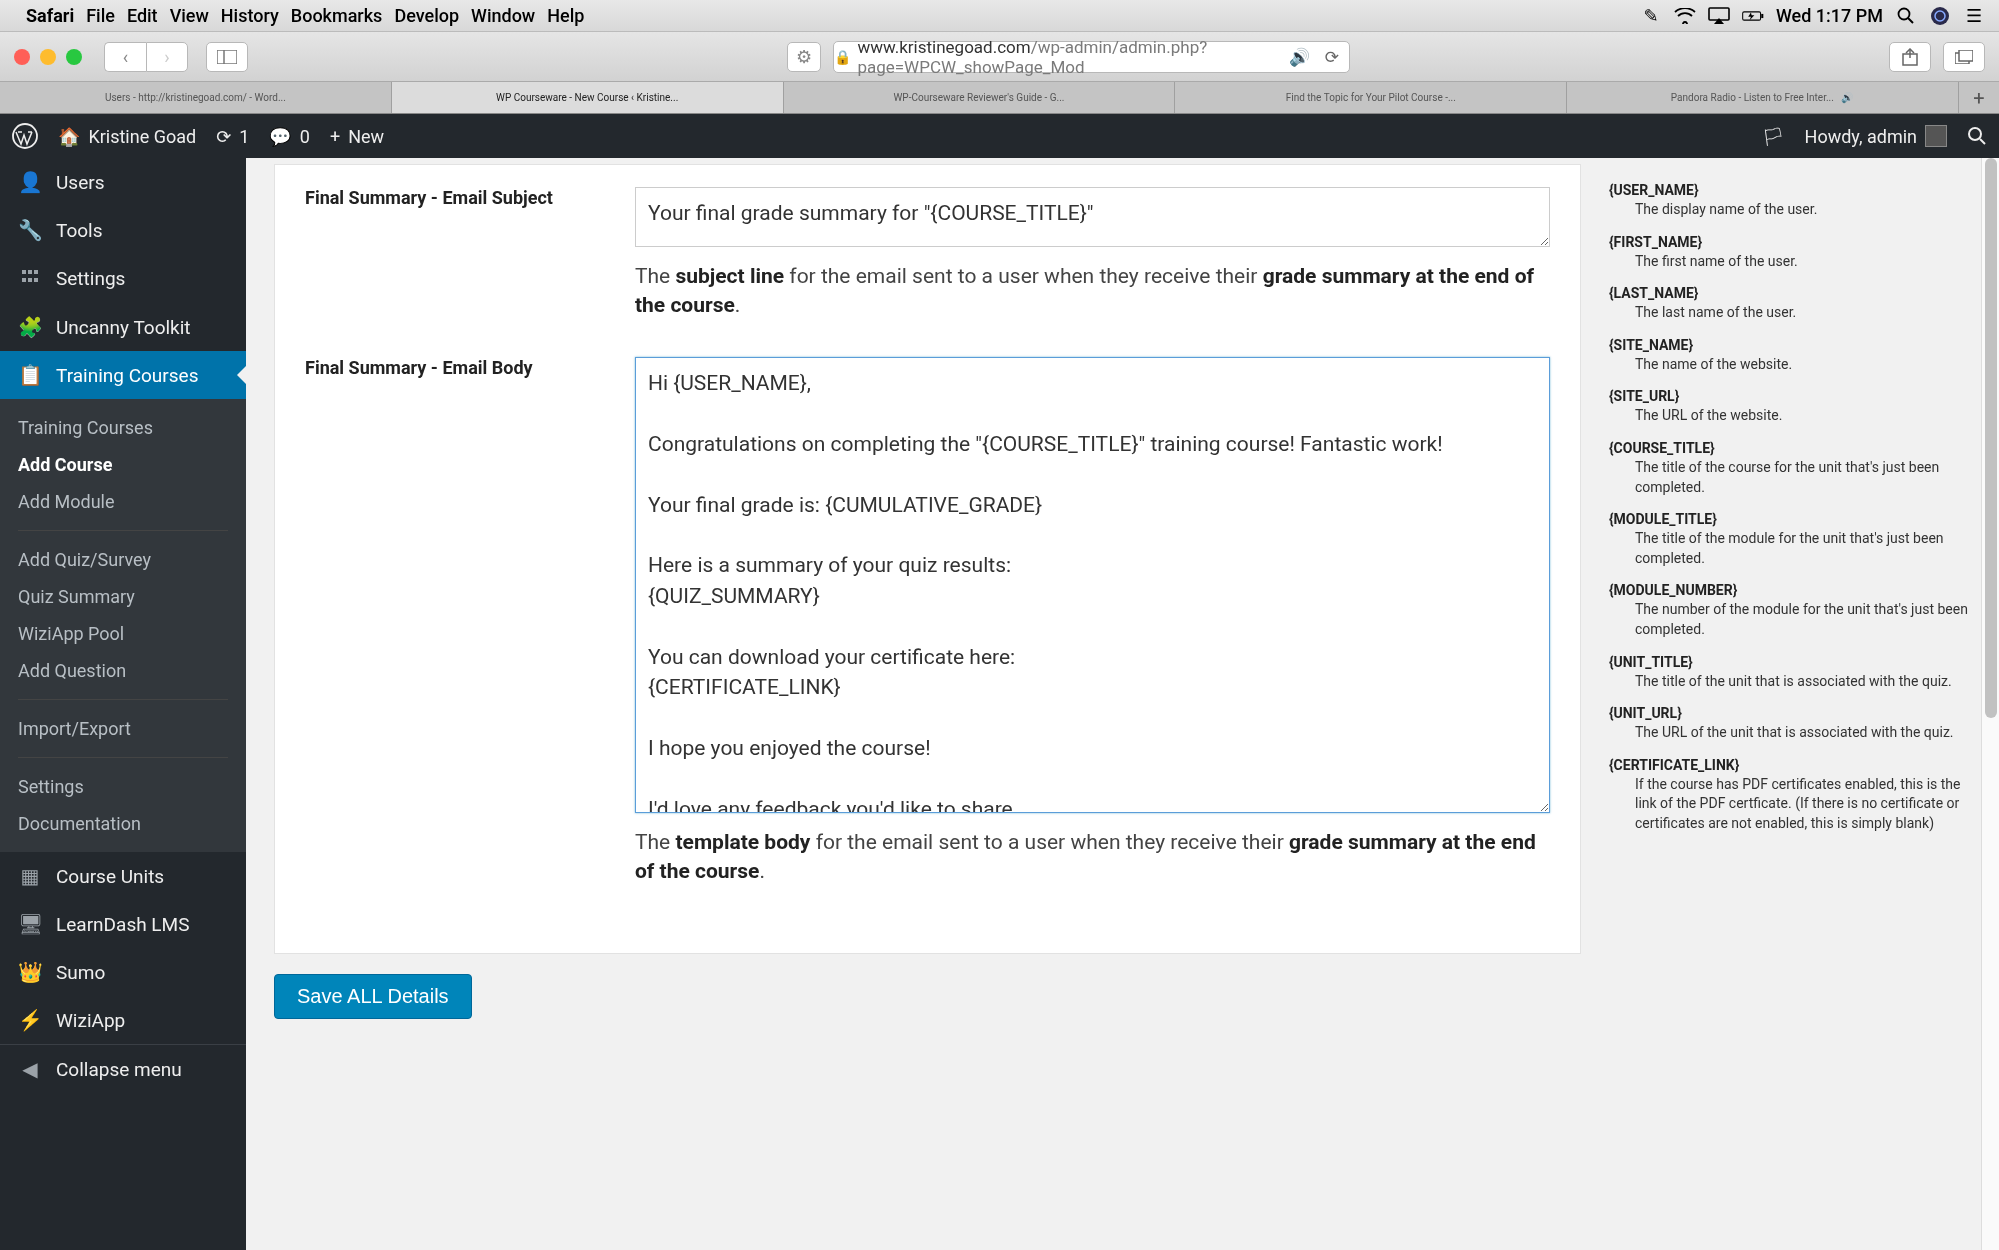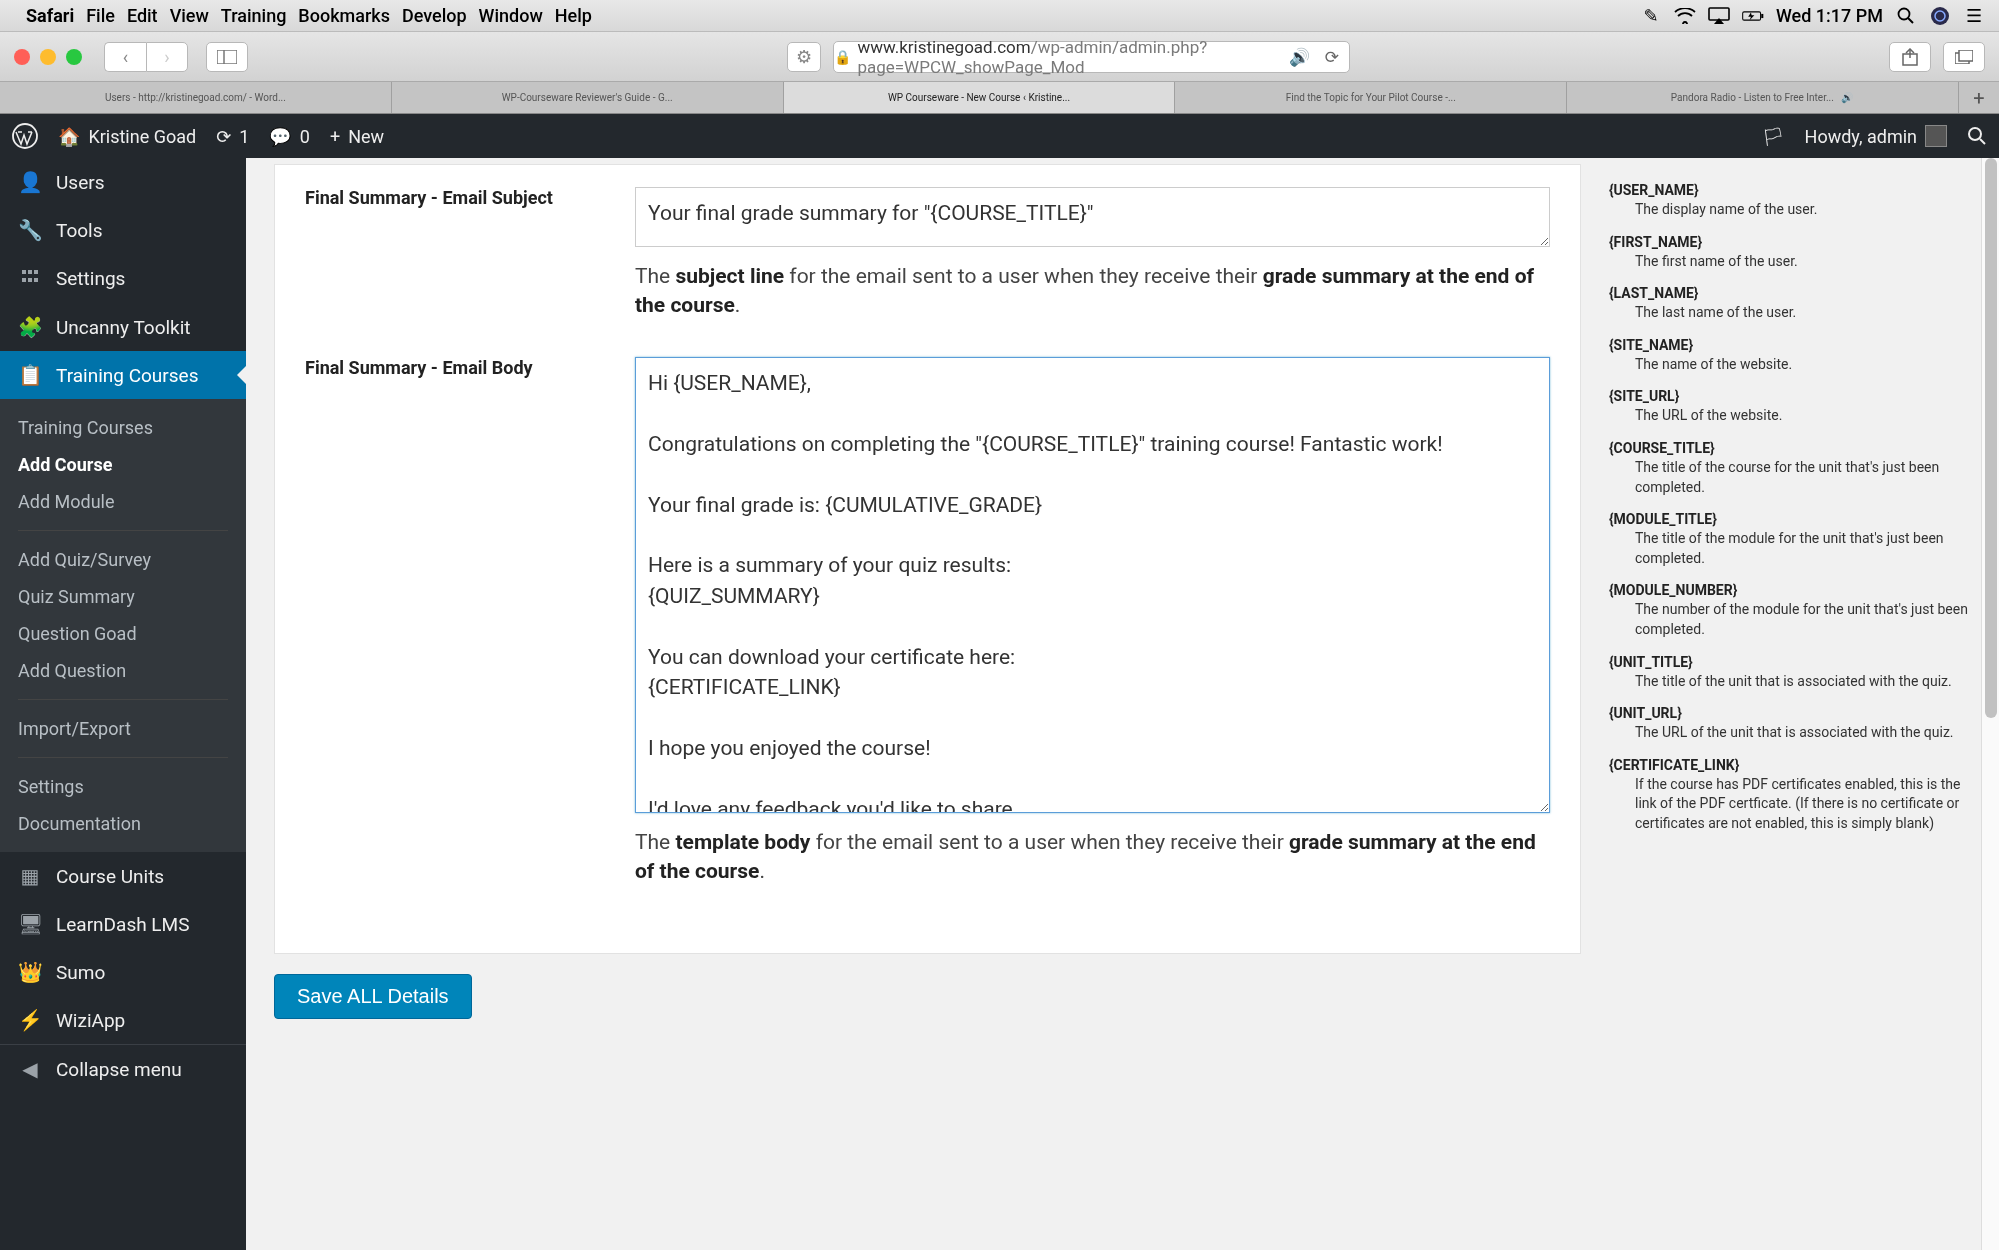--- a/index.html
+++ b/index.html
@@ -83,21 +83,21 @@
 </head>
 <body>
 
 <div class="mac-menubar">
   <div class="left">
     <span></span>
     <span style="font-weight:700">Safari</span>
     <span>File</span>
     <span>Edit</span>
     <span>View</span>
-    <span>Training</span>
+    <span>History</span>
     <span>Bookmarks</span>
     <span>Develop</span>
     <span>Window</span>
     <span>Help</span>
   </div>
   <div class="right">
     <span class="icon">✎</span>
     <span class="icon">
       <svg width="22" height="16" viewBox="0 0 22 16">
           <path d="M11 14 a2 2 0 1 0 0.01 0 M4 8 a10 10 0 0 1 14 0 M1 4 a15 15 0 0 1 20 0" fill="none" stroke="#000" stroke-width="1.8"></path>
@@ -170,25 +170,25 @@
         <rect x="0" y="3" width="14" height="11" fill="none" stroke="#666" stroke-width="1.5"></rect>
         <rect x="4" y="0" width="14" height="11" fill="#fff" stroke="#666" stroke-width="1.5"></rect>
       </svg>
   </div>
 </div>
 
 <div class="safari-tabs">
   <div class="safari-tab">
       <span>Users - http://kristinegoad.com/ - Word...</span>
     </div>
+  <div class="safari-tab active">
+      <span>WP Courseware - New Course ‹ Kristine...</span>
+    </div>
   <div class="safari-tab">
       <span>WP-Courseware Reviewer's Guide - G...</span>
-    </div>
-  <div class="safari-tab active">
-      <span>WP Courseware - New Course ‹ Kristine...</span>
     </div>
   <div class="safari-tab">
       <span>Find the Topic for Your Pilot Course -...</span>
     </div>
   <div class="safari-tab">
       <span>Pandora Radio - Listen to Free Inter...</span>
       <span class="audio-icon">🔊</span>
     </div>
   <div class="safari-tab-add">+</div>
 </div>
@@ -266,21 +266,21 @@
         <span>Training Courses</span>
       </div>
 
     <div class="wp-submenu">
       <div class="subitem">Training Courses</div>
       <div class="subitem current">Add Course</div>
       <div class="subitem">Add Module</div>
       <hr>
       <div class="subitem">Add Quiz/Survey</div>
       <div class="subitem">Quiz Summary</div>
-      <div class="subitem">Question Goad</div>
+      <div class="subitem">WiziApp Pool</div>
       <div class="subitem">Add Question</div>
       <hr>
       <div class="subitem">Import/Export</div>
       <hr>
       <div class="subitem">Settings</div>
       <div class="subitem">Documentation</div>
     </div>
 
     <div class="wp-menu-item">
         <span class="icon">▦</span>

